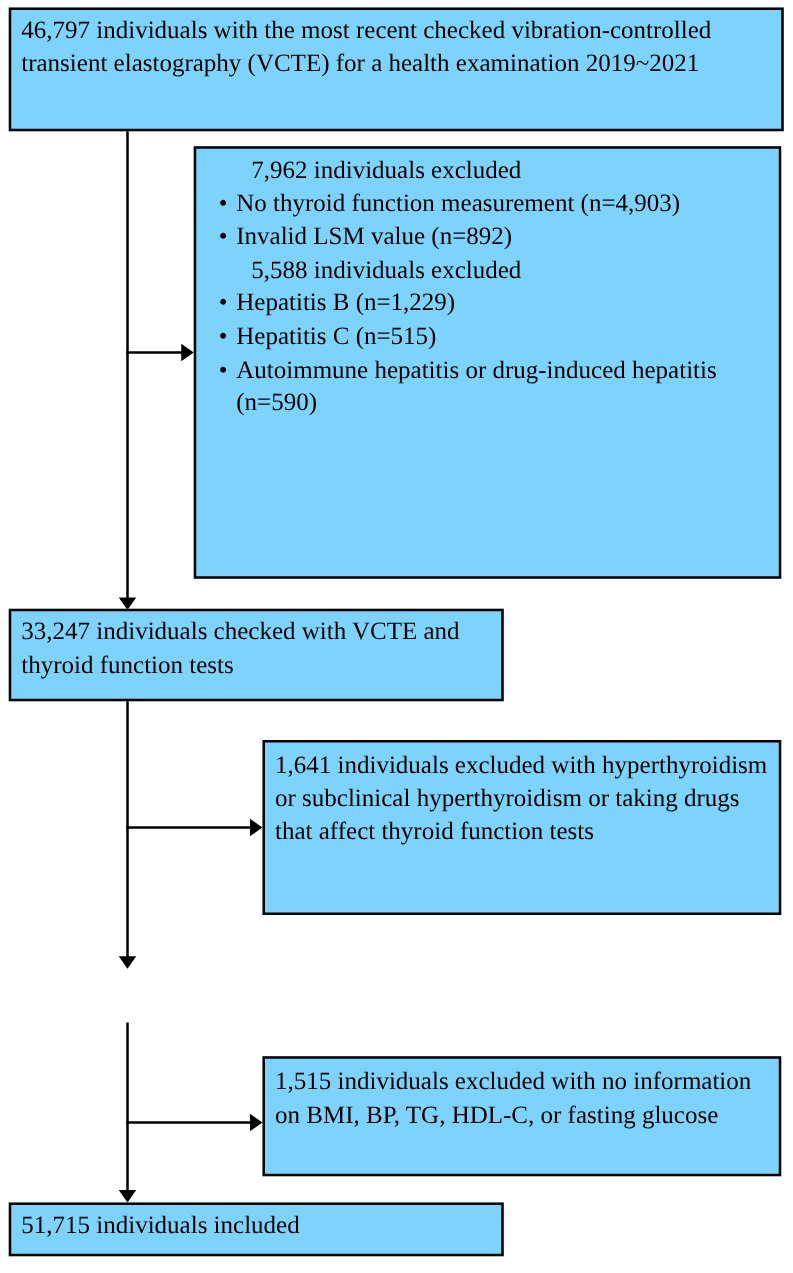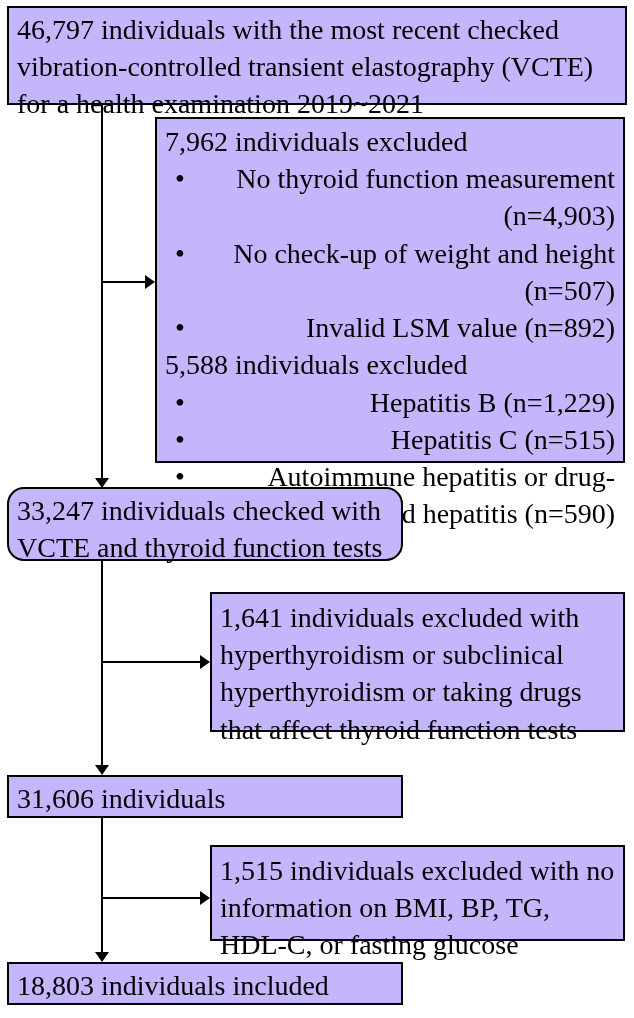--- a/index.html
+++ b/index.html
@@ -13,22 +13,22 @@
   .canvas {
     position: relative;
     width: 634px;
     height: 1018px;
     background: #ffffff;
     overflow: hidden;
   }
   .box {
     position: absolute;
     border: 2px solid #000000;
-    background: #c4b5fd;
-    font-size: 28px;
+    background: #7dd3fc;
+    font-size: 20px;
     line-height: 1.33;
     padding: 3px 8px;
   }
   .vline { position: absolute; width: 2px; background: #000000; }
   .hline { position: absolute; height: 2px; background: #000000; }
   .arrow-down {
     position: absolute; width: 0; height: 0;
     border-left: 7px solid transparent;
     border-right: 7px solid transparent;
     border-top: 10px solid #000000;
@@ -39,22 +39,22 @@
     border-bottom: 7px solid transparent;
     border-left: 10px solid #000000;
   }
   .bullet-row { display: flex; }
   .bullet {
     flex: 0 0 auto;
     width: 24px;
     padding-left: 10px;
   }
   .bullet::before { content: "\2022"; }
-  .item-text { flex: 1 1 auto; text-align: right; }
-  .group-title { padding-left: 0; }
+  .item-text { flex: 1 1 auto; }
+  .group-title { padding-left: 0; margin-left: 36px; }
 </style>
 </head>
 <body>
 
 <div class="canvas">
 
   <div class="box" style="left:7px; top:6px; width:620px; height:99px;">
     <span>46,797 individuals with the most recent checked vibration-controlled transient elastography (VCTE) for a health examination 2019~2021</span>
   </div>
 
@@ -65,66 +65,59 @@
   <div class="arrow-right" style="left:145px; top:275px;"></div>
 
   <div class="box" style="left:155px; top:117px; width:470px; height:346px; padding:4px 8px;">
     <div class="group-title">7,962 individuals excluded</div>
     <div class="bullet-row">
       <span class="bullet"></span>
       <span class="item-text">No thyroid function measurement (n=4,903)</span>
     </div>
     <div class="bullet-row">
       <span class="bullet"></span>
-      <span class="item-text">No check-up of weight and height (n=507)</span>
-    </div>
-    <div class="bullet-row">
-      <span class="bullet"></span>
       <span class="item-text">Invalid LSM value (n=892)</span>
     </div>
     <div class="group-title">5,588 individuals excluded</div>
     <div class="bullet-row">
       <span class="bullet"></span>
       <span class="item-text">Hepatitis B (n=1,229)</span>
     </div>
     <div class="bullet-row">
       <span class="bullet"></span>
       <span class="item-text">Hepatitis C (n=515)</span>
     </div>
     <div class="bullet-row">
       <span class="bullet"></span>
       <span class="item-text">Autoimmune hepatitis or drug-induced hepatitis (n=590)</span>
     </div>
   </div>
 
-  <div class="box" style="left:7px; top:487px; width:396px; height:74px;border-radius:17px;">
+  <div class="box" style="left:7px; top:487px; width:396px; height:74px;">
     <span>33,247 individuals checked with VCTE and thyroid function tests</span>
   </div>
 
   <div class="vline" style="left:101px; top:561px; height:206px;"></div>
   <div class="arrow-down" style="left:95px; top:765px;"></div>
 
   <div class="hline" style="left:101px; top:661px; width:100px;"></div>
   <div class="arrow-right" style="left:200px; top:655px;"></div>
 
   <div class="box" style="left:210px; top:592px; width:415px; height:140px; padding:5px 8px;">
     <span>1,641 individuals excluded with hyperthyroidism or subclinical hyperthyroidism or taking drugs that affect thyroid function tests</span>
   </div>
 
-  <div class="box" style="left:7px; top:775px; width:396px; height:43px;">
-    <span>31,606 individuals</span>
-  </div>
 
   <div class="vline" style="left:101px; top:818px; height:136px;"></div>
   <div class="arrow-down" style="left:95px; top:952px;"></div>
 
   <div class="hline" style="left:101px; top:897px; width:100px;"></div>
   <div class="arrow-right" style="left:200px; top:891px;"></div>
 
   <div class="box" style="left:210px; top:845px; width:415px; height:96px; padding:5px 8px;">
     <span>1,515 individuals excluded with no information on BMI, BP, TG, HDL-C, or fasting glucose</span>
   </div>
 
   <div class="box" style="left:7px; top:962px; width:396px; height:43px;">
-    <span>18,803 individuals included</span>
+    <span>51,715 individuals included</span>
   </div>
 
 </div>
 
 </body></html>

